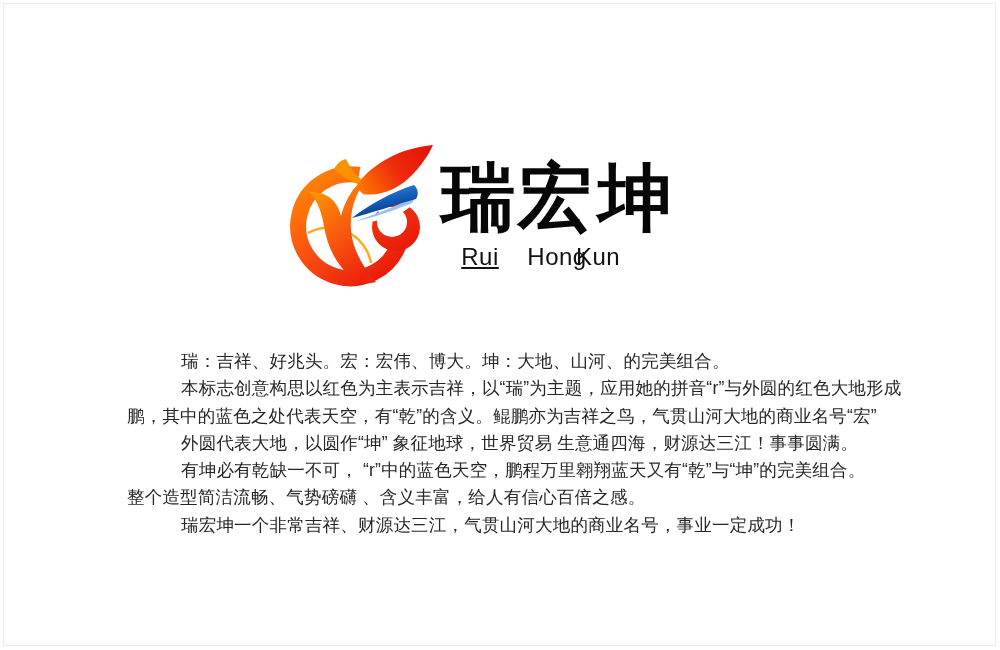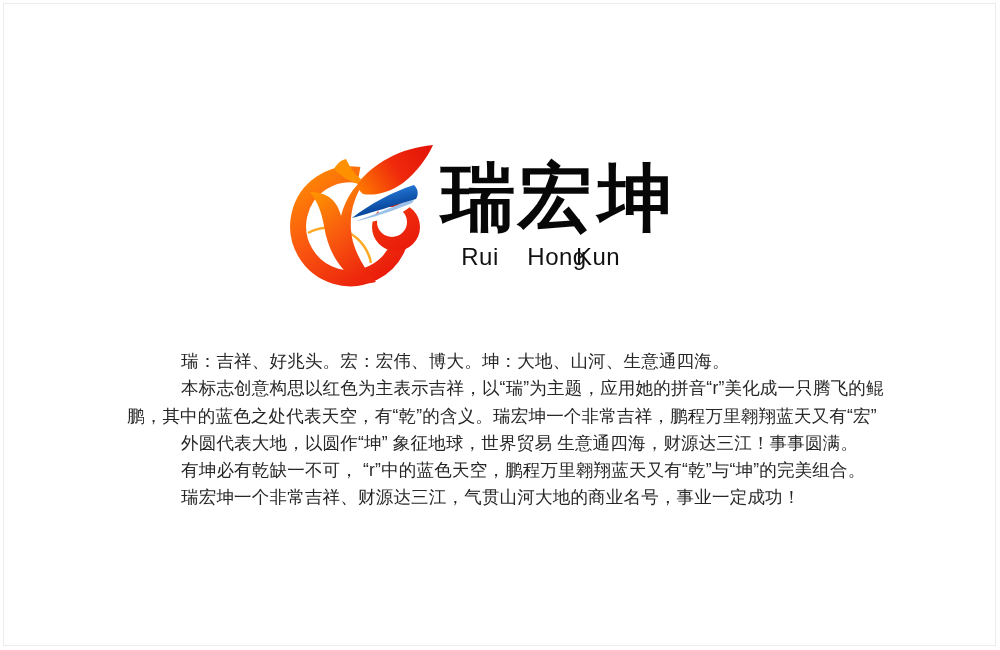--- a/index.html
+++ b/index.html
@@ -42,21 +42,21 @@
   .pinyin-word {
     position: absolute;
     top: 243px;
     transform: translateX(-50%);
     font-family: "Liberation Sans", "DejaVu Sans", sans-serif;
     font-size: 24px;
     line-height: 28px;
     color: #111111;
     letter-spacing: 0.5px;
   }
-  .py-0 { left: 480px; }
+  .py-0 { left: 480px; text-decoration: underline; }
   .py-1 { left: 557px; }
   .py-2 { left: 598px; }
   
   .description {
     position: absolute;
     left: 127px; top: 348px;
     width: 760px;
     font-size: 17.5px;
     color: #262626;
   }
@@ -137,20 +137,21 @@
 
   <div class="title-char char-0">瑞</div>
   <div class="title-char char-1">宏</div>
   <div class="title-char char-2">坤</div>
 
   <div class="pinyin-word py-0">Rui</div>
   <div class="pinyin-word py-1">Hong</div>
   <div class="pinyin-word py-2">Kun</div>
 
   <div class="description">
-    <div class="desc-line indent">瑞：吉祥、好兆头。宏：宏伟、博大。坤：大地、山河、生意通四海。</div>
-    <div class="desc-line indent">本标志创意构思以红色为主表示吉祥，以“瑞”为主题，应用她的拼音“r”美化成一只腾飞的鲲</div>
-    <div class="desc-line">鹏，其中的蓝色之处代表天空，有“乾”的含义。瑞宏坤一个非常吉祥，鹏程万里翱翔蓝天又有“宏”</div>
+    <div class="desc-line indent">瑞：吉祥、好兆头。宏：宏伟、博大。坤：大地、山河、的完美组合。</div>
+    <div class="desc-line indent">本标志创意构思以红色为主表示吉祥，以“瑞”为主题，应用她的拼音“r”与外圆的红色大地形成</div>
+    <div class="desc-line">鹏，其中的蓝色之处代表天空，有“乾”的含义。鲲鹏亦为吉祥之鸟，气贯山河大地的商业名号“宏”</div>
     <div class="desc-line indent">外圆代表大地，以圆作“坤” 象征地球，世界贸易 生意通四海，财源达三江！事事圆满。</div>
     <div class="desc-line indent">有坤必有乾缺一不可， “r”中的蓝色天空，鹏程万里翱翔蓝天又有“乾”与“坤”的完美组合。</div>
+    <div class="desc-line">整个造型简洁流畅、气势磅礴 、含义丰富，给人有信心百倍之感。</div>
     <div class="desc-line indent">瑞宏坤一个非常吉祥、财源达三江，气贯山河大地的商业名号，事业一定成功！</div>
   </div>
 </div>
 
 </body></html>

